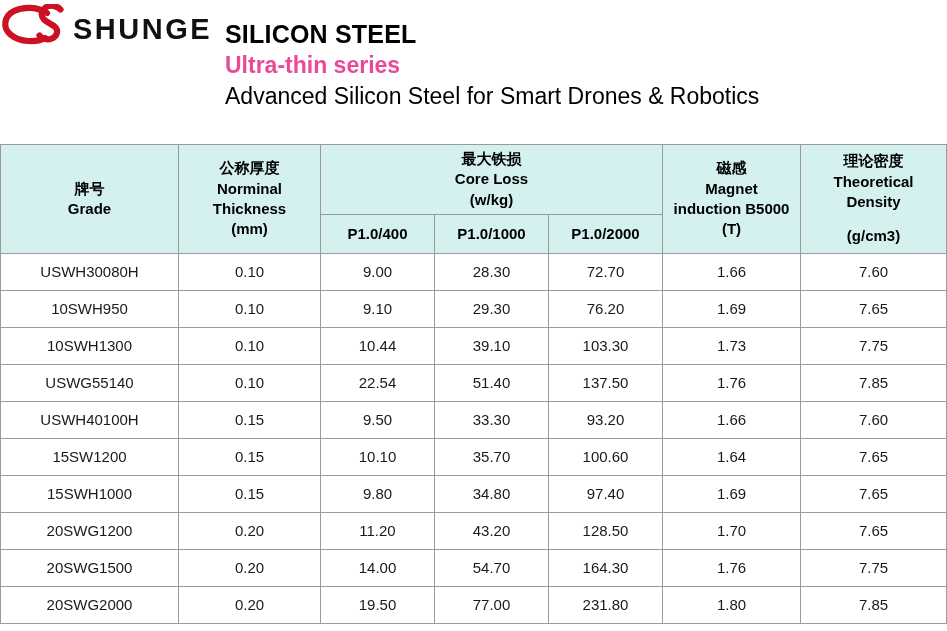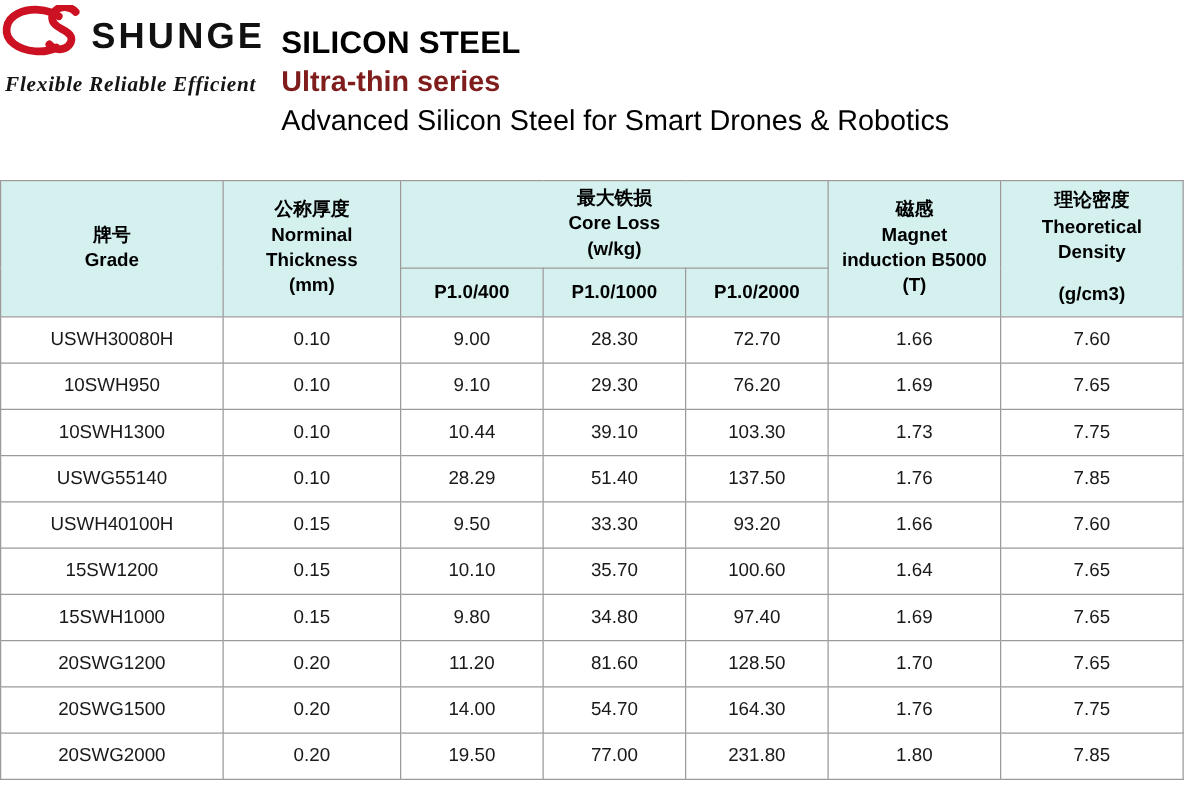--- a/index.html
+++ b/index.html
@@ -81,21 +81,21 @@
     font-size: 25px;
     font-weight: bold;
     letter-spacing: 0.2px;
     line-height: 1.28;
     color: #000000;
   }
   .title-2 {
     font-size: 23px;
     font-weight: bold;
     line-height: 1.35;
-    color: #7f1d1d;
+    color: #ec4899;
   }
   .title-3 {
     font-size: 23px;
     font-weight: normal;
     line-height: 1.35;
     color: #000000;
   }
 
   
   table.spec {
@@ -152,21 +152,20 @@
     <div class="brand">
       <div class="brand-row">
         <span class="brand-mark">
           <svg width="72" height="50" viewBox="0 0 72 50" xmlns="http://www.w3.org/2000/svg">
             <path d="M60.5 5.5 C57 1.5 50 0.5 45.5 3.5 C41 6.5 40.5 12 44 15.5 C47.5 19 53.5 20.5 56 24 C58.5 27.5 56.5 32.5 52 34.5 C47.5 36.5 42 35 39.5 31.5" fill="none" stroke="#cc1122" stroke-width="6.2" stroke-linecap="round"></path>
             <path d="M47 9 C38 3 24 2 14 7 C4 12 2 24 11 31 C20 38 36 39 45 34" fill="none" stroke="#cc1122" stroke-width="6.2" stroke-linecap="round"></path>
           </svg>
         </span>
         <span class="brand-word">SHUNGE</span>
       </div>
-      <div class="brand-tagline">Flexible Reliable Efficient</div>
     </div>
 
     <div class="titles">
       <div class="title-1">SILICON STEEL</div>
       <div class="title-2">Ultra-thin series</div>
       <div class="title-3">Advanced Silicon Steel for Smart Drones &amp; Robotics</div>
     </div>
 
   </div>
 
@@ -241,21 +240,21 @@
           <td>0.10</td>
           <td>10.44</td>
           <td>39.10</td>
           <td>103.30</td>
           <td>1.73</td>
           <td>7.75</td>
         </tr>
         <tr>
           <td>USWG55140</td>
           <td>0.10</td>
-          <td>28.29</td>
+          <td>22.54</td>
           <td>51.40</td>
           <td>137.50</td>
           <td>1.76</td>
           <td>7.85</td>
         </tr>
         <tr>
           <td>USWH40100H</td>
           <td>0.15</td>
           <td>9.50</td>
           <td>33.30</td>
@@ -278,21 +277,21 @@
           <td>9.80</td>
           <td>34.80</td>
           <td>97.40</td>
           <td>1.69</td>
           <td>7.65</td>
         </tr>
         <tr>
           <td>20SWG1200</td>
           <td>0.20</td>
           <td>11.20</td>
-          <td>81.60</td>
+          <td>43.20</td>
           <td>128.50</td>
           <td>1.70</td>
           <td>7.65</td>
         </tr>
         <tr>
           <td>20SWG1500</td>
           <td>0.20</td>
           <td>14.00</td>
           <td>54.70</td>
           <td>164.30</td>

